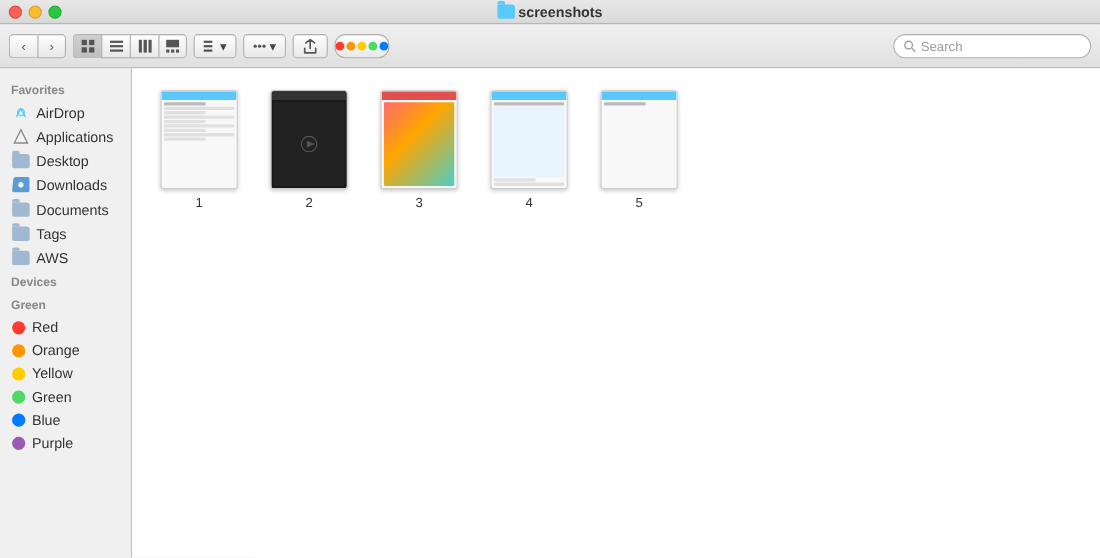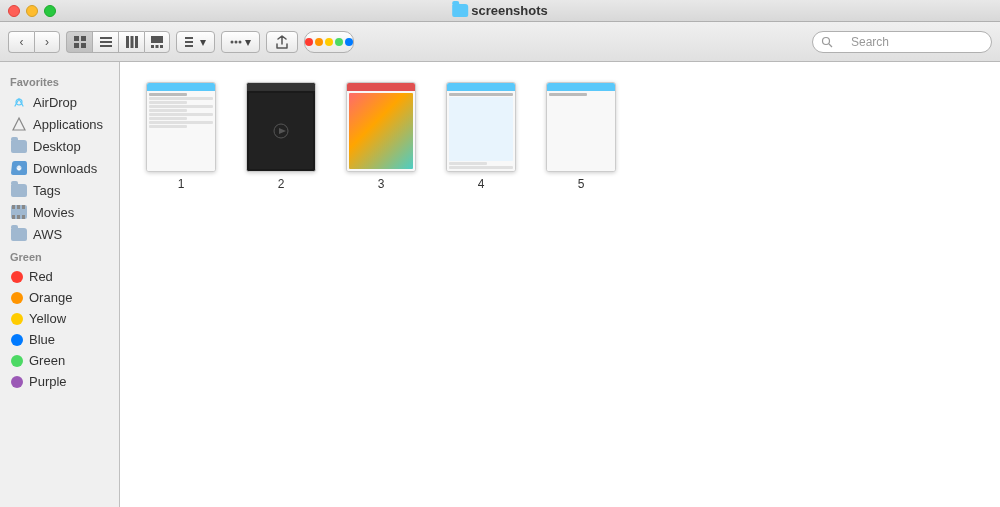--- a/index.html
+++ b/index.html
@@ -170,21 +170,21 @@
 
     .search-box {
       height: 22px;
       width: 180px;
       background: white;
       border: 1px solid #b0b0b0;
       border-radius: 11px;
       display: flex;
       align-items: center;
       padding: 0 8px;
-      gap: 18px;
+      gap: 4px;
       color: #999;
       font-size: 12px;
     }
 
     
     .main-layout {
       display: flex;
       flex: 1;
       overflow: hidden;
       justify-content: space-between;
@@ -475,73 +475,66 @@
         <svg width="16" height="14" viewBox="0 0 16 14">
             <path d="M1 3 Q1 0 4 0 L8 0 Q9 0 10 0 L14 0 Q16 0 16 3 L16 12 Q16 14 14 14 L2 14 Q0 14 0 12 Z" fill="#5b9bd5"></path>
             <circle cx="8" cy="7" r="2.5" fill="white" opacity="0.7"></circle>
             <path d="M8 5 L8 9 M6.5 7.5 L8 9 L9.5 7.5" stroke="white" stroke-width="1" fill="none" stroke-linecap="round"></path>
           </svg>
       </div>
       <span>Downloads</span>
     </div>
 
 
-
     <div class="sidebar-item">
       <div class="sidebar-item-icon">
         <div class="icon-folder"></div>
       </div>
-      <span>Tags</span>
-    </div>
-
-    <div class="sidebar-item">
-      <div class="sidebar-item-icon">
-        <svg width="16" height="14" viewBox="0 0 16 14">
-            <rect x="0" y="0" width="16" height="14" rx="2" fill="#a0b8d0"></rect>
-            <rect x="1" y="0" width="3" height="4" fill="#888"></rect>
-            <rect x="6" y="0" width="3" height="4" fill="#888"></rect>
-            <rect x="11" y="0" width="3" height="4" fill="#888"></rect>
-            <rect x="1" y="10" width="3" height="4" fill="#888"></rect>
-            <rect x="6" y="10" width="3" height="4" fill="#888"></rect>
-            <rect x="11" y="10" width="3" height="4" fill="#888"></rect>
-          </svg>
-      </div>
-      <span>Movies</span>
+      <span>Documents</span>
     </div>
 
     <div class="sidebar-item">
       <div class="sidebar-item-icon">
         <div class="icon-folder"></div>
       </div>
+      <span>Tags</span>
+    </div>
+
+
+    <div class="sidebar-item">
+      <div class="sidebar-item-icon">
+        <div class="icon-folder"></div>
+      </div>
       <span>AWS</span>
     </div>
 
 
+    <div class="sidebar-section-label">Devices</div>
 
     <div class="sidebar-section-label">Green</div>
 
     <div class="sidebar-item">
       <div class="tag-dot" style="background:#ff3b30;"></div>
       <span>Red</span>
     </div>
     <div class="sidebar-item">
       <div class="tag-dot" style="background:#ff9500;"></div>
       <span>Orange</span>
     </div>
     <div class="sidebar-item">
       <div class="tag-dot" style="background:#ffcc00;"></div>
       <span>Yellow</span>
     </div>
     <div class="sidebar-item">
+      <div class="tag-dot" style="background:#4cd964;"></div>
+      <span>Green</span>
+    </div>
+    <div class="sidebar-item">
       <div class="tag-dot" style="background:#007aff;"></div>
       <span>Blue</span>
-    </div>
-    <div class="sidebar-item">
-      <div class="tag-dot" style="background:#4cd964;"></div>
-      <span>Green</span>
     </div>
     <div class="sidebar-item">
       <div class="tag-dot" style="background:#9b59b6;"></div>
       <span>Purple</span>
     </div>
   </div>
 
   <div class="content">
     <div class="file-grid">
 

